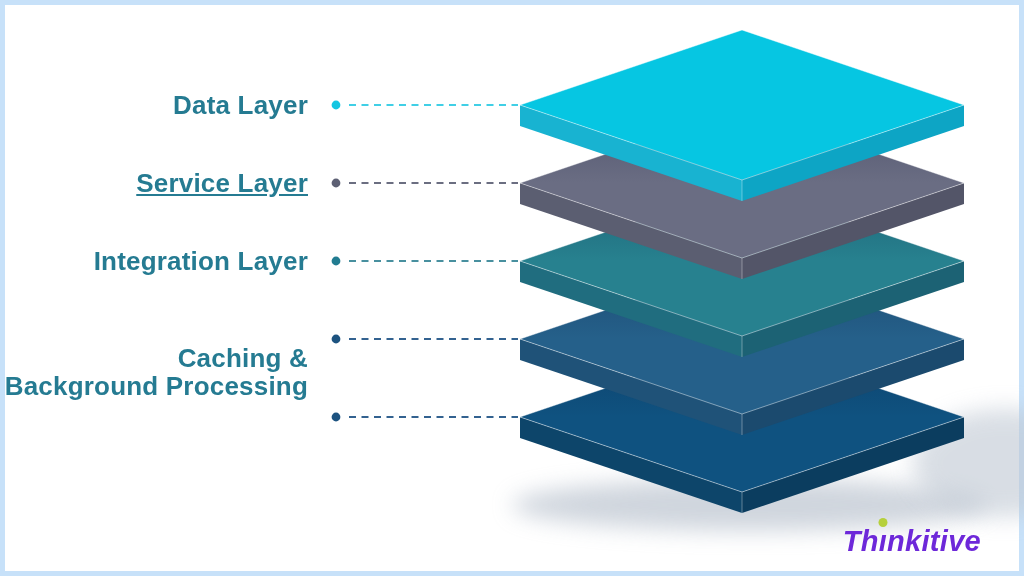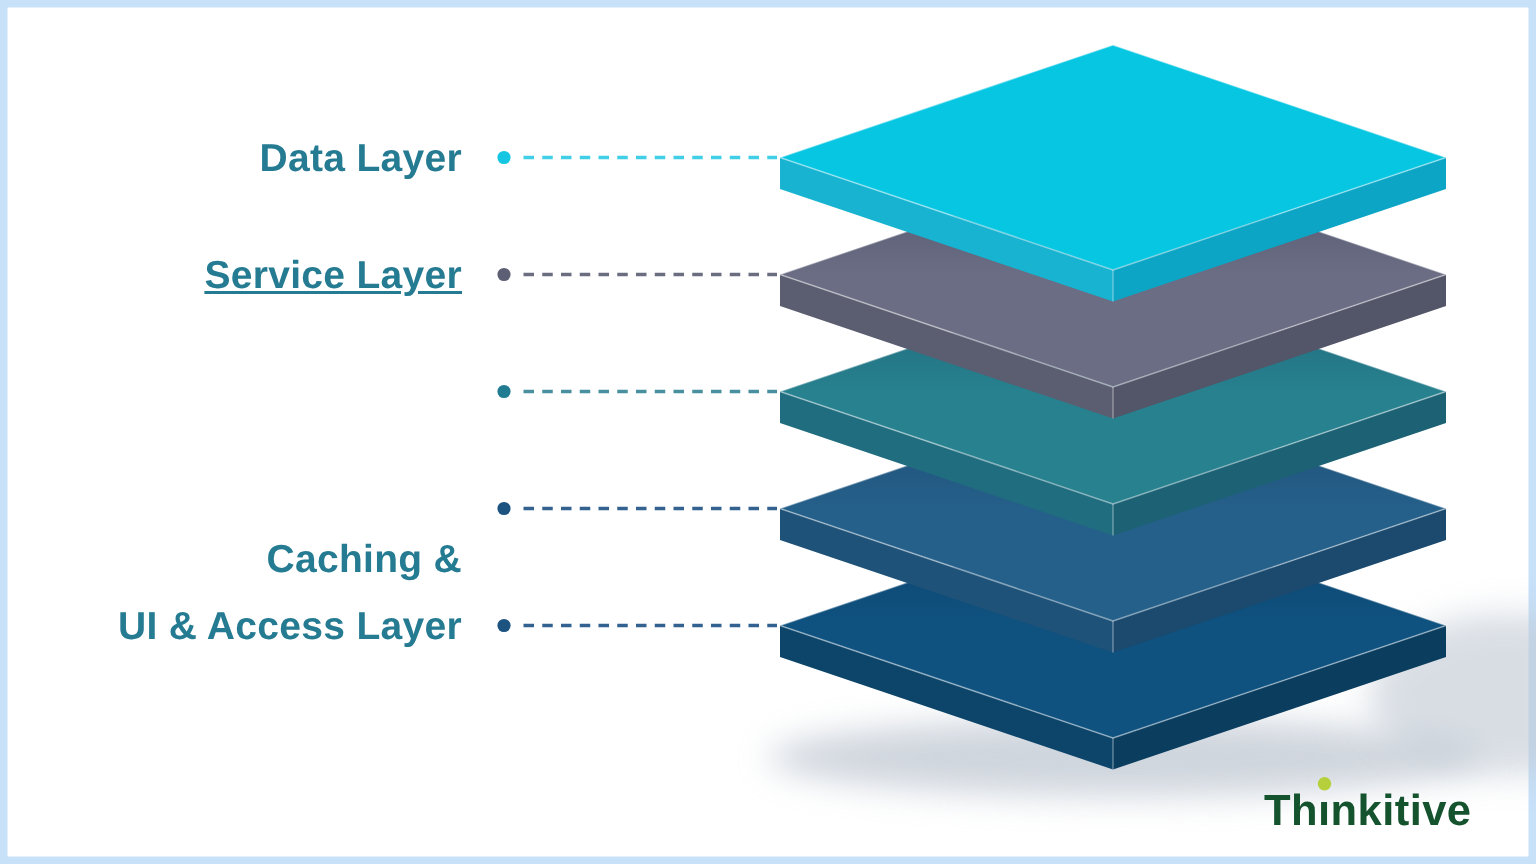--- a/index.html
+++ b/index.html
@@ -137,23 +137,24 @@
       </g>
   </svg>
 
   <div id="labels">
       <div class="layer-label" style="top: 68px; color: rgb(37, 123, 146);">
         <span>Data Layer</span>
       </div>
       <div class="layer-label" style="top: 146px; color: rgb(37, 123, 146); text-decoration: underline;">
         <span>Service Layer</span>
       </div>
+      <div class="layer-label" style="top: 224px; color: rgb(37, 123, 146);">
+        <span>Integration Layer</span>
+      </div>
       <div class="layer-label" style="top: 302px; color: rgb(37, 123, 146); margin-top: 33px;">
         <span>Caching &amp;</span>
-      </div>
-      <div class="layer-label" style="top: 380px; color: rgb(37, 123, 146);">
-        <span>UI &amp; Access Layer</span>
+        <span>Background Processing</span>
       </div>
     </div>
 
-  <div class="logo" id="logo" style="color: #14532d;"><span>Th</span><span class="logo-i"><span>ı</span><span class="logo-dot" id="logo-dot" style="background: rgb(182, 208, 60);"></span></span><span>nkitive</span></div>
+  <div class="logo" id="logo" style="color: #6d28d9; font-style: italic;"><span>Th</span><span class="logo-i"><span>ı</span><span class="logo-dot" id="logo-dot" style="background: rgb(182, 208, 60);"></span></span><span>nkitive</span></div>
 
 </div>
 
 </body></html>

